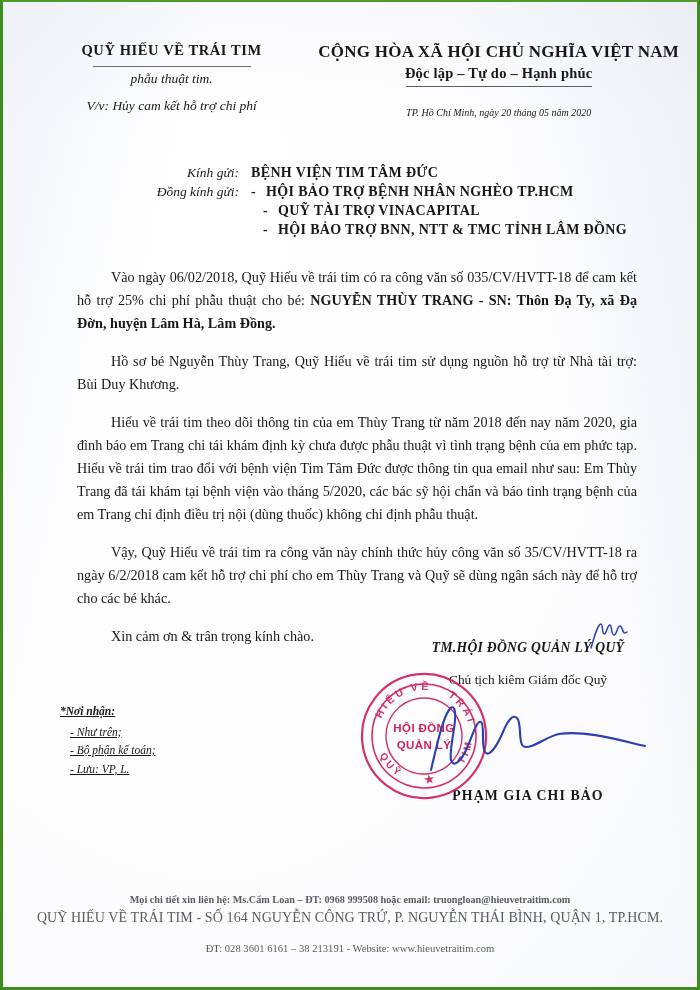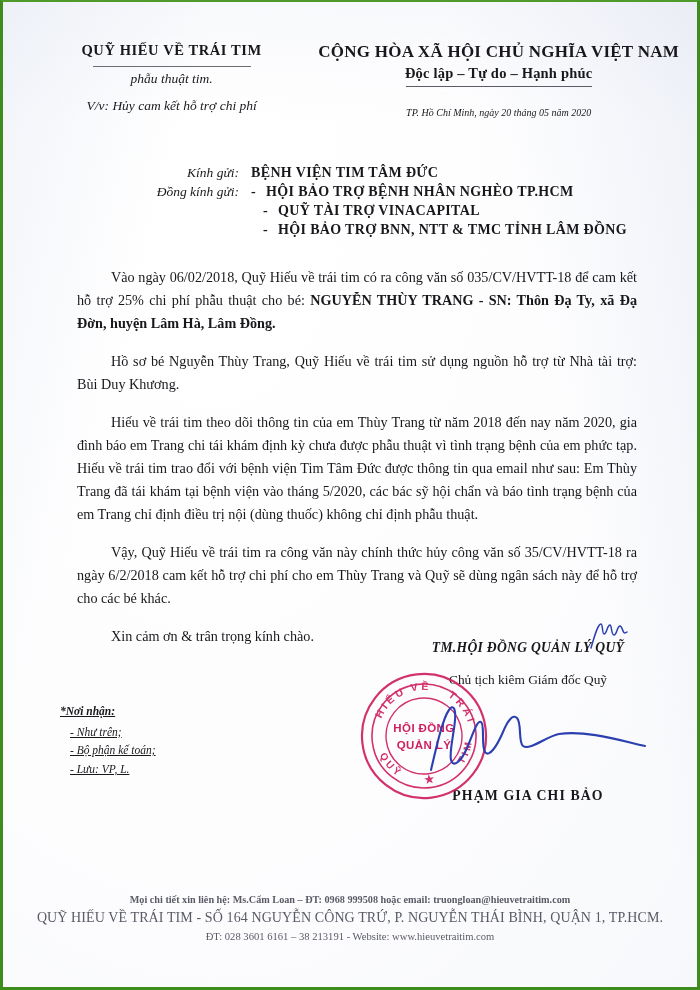--- a/index.html
+++ b/index.html
@@ -248,21 +248,21 @@
   
   .page-footer {
     position: absolute;
     left: 0; right: 0;
     top: 890px;
     text-align: center;
     color: #5a5a66;
   }
   .pf-1 { font-size: 10.2px; line-height: 1.5; font-weight: bold; }
   .pf-2 { font-size: 14px; line-height: 1.55; letter-spacing: .1px; }
-  .pf-3 { font-size: 10.6px; line-height: 1.55; }
+  .pf-3 { font-size: 10.6px; line-height: 1.55; margin-top: 12px; }
 </style>
 </head>
 <body>
 
 <div id="page">
 
   <div id="scan-noise"></div>
 
   <div class="header">
 

